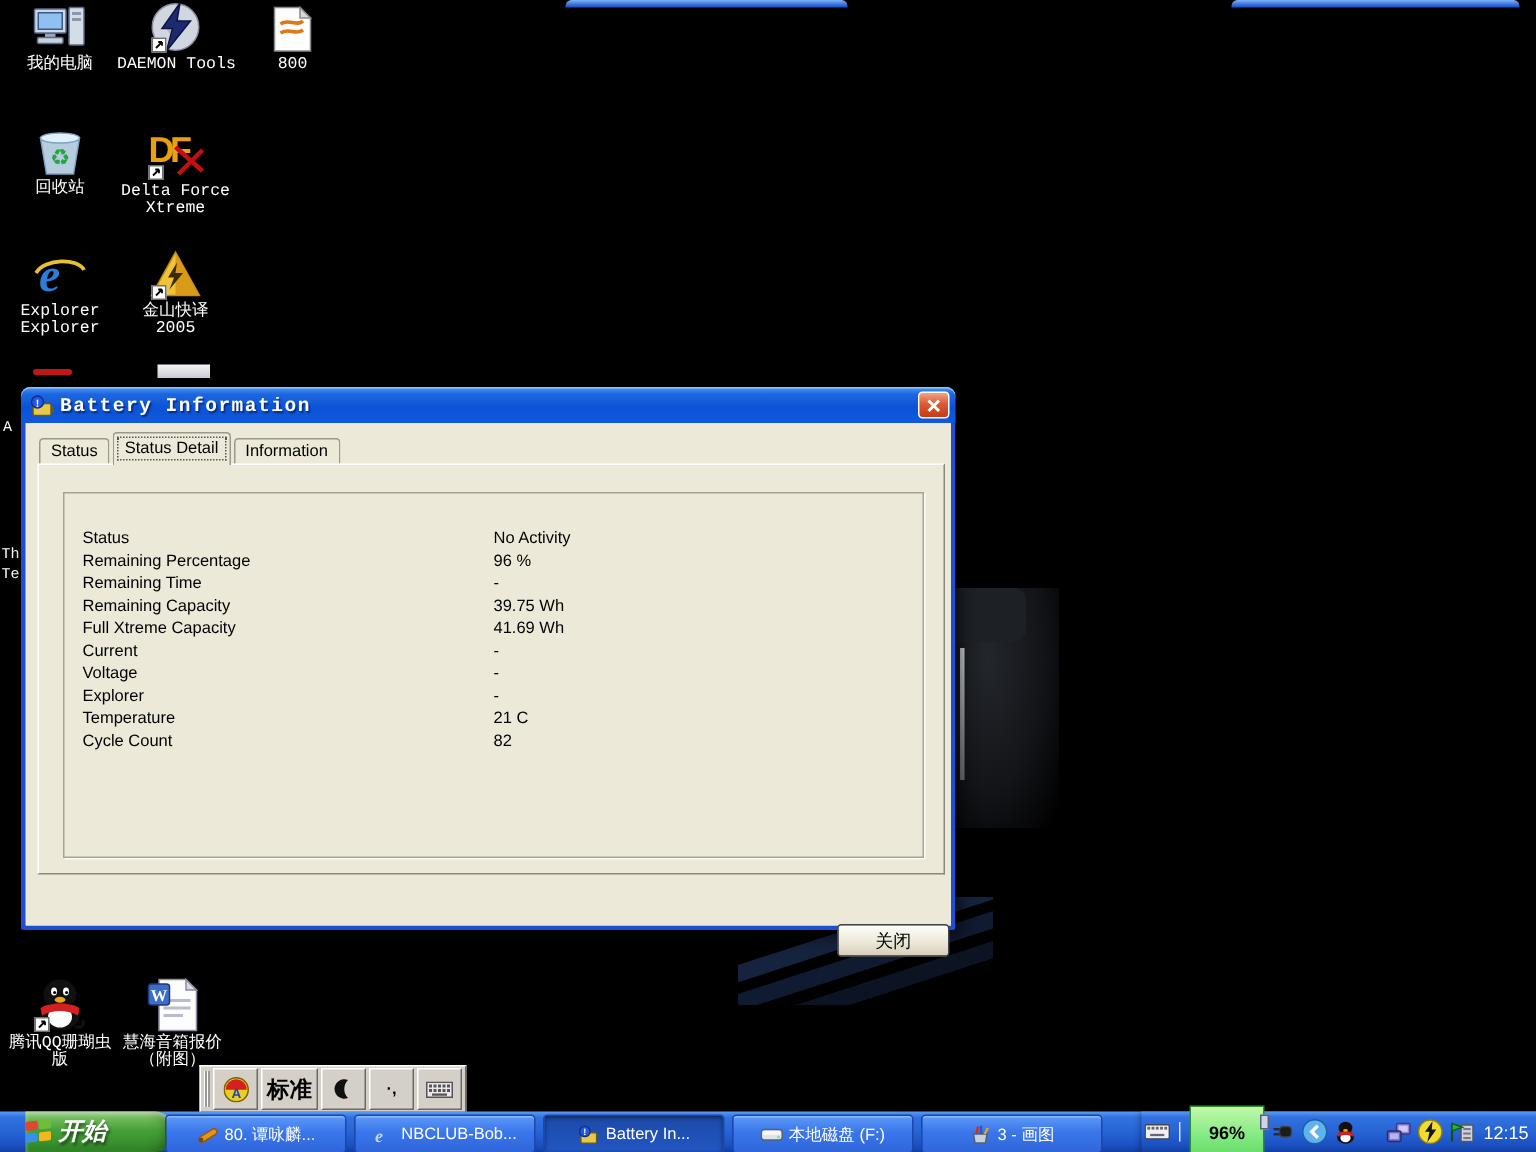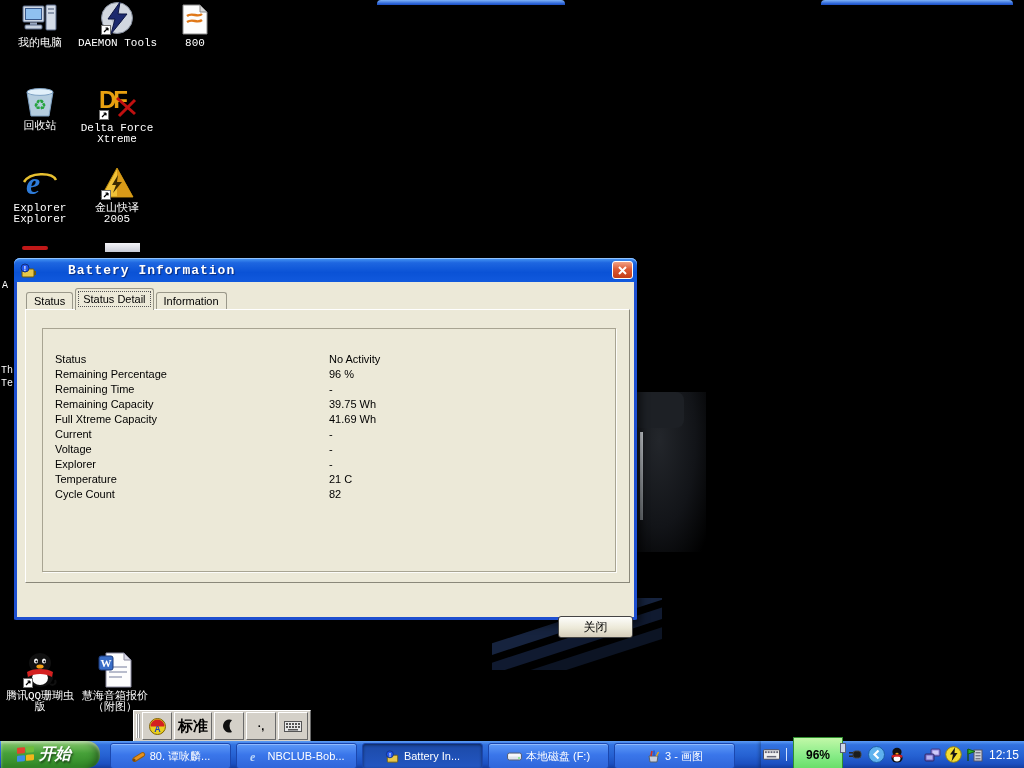--- a/index.html
+++ b/index.html
@@ -32,21 +32,21 @@
   .sc-arrow svg{display:block;}
   .frag{position:absolute;}
   .fraglbl{position:absolute;color:#fff;font-family:"Liberation Mono",monospace;font-size:10px;text-shadow:1px 1px 1px #000;}
 
   
   .dialog{position:absolute;left:14px;top:258px;width:623px;height:362px;box-sizing:border-box;
           background:#ECE9D8;border:3px solid #1E4FD0;border-top:none;border-radius:6px 6px 2px 2px;
           box-shadow:3px 4px 10px rgba(0,0,0,.65);}
   .titlebar{position:relative;height:24px;margin:0 -3px;border-radius:6px 6px 0 0;
             background:linear-gradient(180deg,#4A9BF5 0%,#1E66E0 20%,#0A52D6 60%,#1159DD 100%);
-            display:flex;align-items:center;box-shadow:inset 0 1px 0 #8FC2FF;gap:28px;}
+            display:flex;align-items:center;box-shadow:inset 0 1px 0 #8FC2FF;}
   .titleicon{width:16px;height:15px;margin:0 4px 0 6px;}
   .titletext{color:#fff;font-family:"Liberation Mono",monospace;font-weight:bold;font-size:13px;letter-spacing:1px;
              text-shadow:1px 1px 1px #0a2a7a;flex:1;}
   .xbtn{width:21px;height:18px;margin-right:4px;border-radius:3px;border:1px solid #fff;box-sizing:border-box;
         background:linear-gradient(#F2A285,#DC5A35 45%,#C33C16);display:flex;align-items:center;justify-content:center;}
   .dlgbody{position:absolute;left:0;top:24px;right:0;bottom:0;}
   .tabs{position:absolute;left:9px;top:10px;display:flex;align-items:flex-end;}
   .tab{height:17px;line-height:17px;padding:0 7px;font-size:11px;color:#000;background:#ECE9D8;
        border:1px solid #9a988a;border-bottom:none;border-radius:3px 3px 0 0;margin-right:2px;position:relative;}
   .tab.sel{height:21px;line-height:20px;margin-top:-4px;z-index:3;outline:1px dotted #555;outline-offset:-4px;}
@@ -64,24 +64,24 @@
   .imebar{position:absolute;left:133px;top:710px;height:28px;display:flex;align-items:stretch;
           background:#D4D0C8;border:1px solid;border-color:#fff #6a6a6a #6a6a6a #fff;padding:1px;}
   .imegrip{width:4px;background:repeating-linear-gradient(90deg,#fff 0 1px,#9a9a9a 1px 2px);margin:2px 1px;}
   .imebtn{min-width:22px;margin:0 1px;background:#D4D0C8;border:1px solid;border-color:#fff #6a6a6a #6a6a6a #fff;
           display:flex;align-items:center;justify-content:center;font-size:14px;color:#000;padding:0 3px;}
   .imebtn.mode{font-size:15px;font-weight:bold;font-family:"Liberation Sans",sans-serif;}
 
   
   .taskbar{position:absolute;left:0;bottom:0;width:1024px;height:27px;
            background:linear-gradient(180deg,#5C9CF5 0%,#3272E0 14%,#2561D2 55%,#1B4FC0 85%,#143E9E 100%);}
-  .startbtn{position:absolute;left:1px;top:0;width:99px;height:27px;border-radius:0 13px 13px 0;
+  .startbtn{position:absolute;left:17px;top:0;width:99px;height:27px;border-radius:0 13px 13px 0;
             background:linear-gradient(180deg,#8CCB72 0%,#47A139 45%,#338A29 90%);
             box-shadow:inset 0 2px 3px rgba(255,255,255,.45), inset -8px 0 10px -5px rgba(0,0,0,.45);
-            display:flex;align-items:center;padding-left:16px;box-sizing:border-box;}
+            display:flex;align-items:center;padding-left:0;box-sizing:border-box;}
   .startflag{width:17px;height:15px;display:grid;grid-template-columns:8px 8px;grid-gap:1px;transform:skewY(-6deg);}
   .startflag i{display:block;height:6px;border-radius:1px;}
   .startflag i:nth-child(1){background:#E1442F;}.startflag i:nth-child(2){background:#6EBE3C;}
   .startflag i:nth-child(3){background:#3B8EEA;}.startflag i:nth-child(4){background:#F3B71B;}
   .startlbl{color:#fff;font-weight:bold;font-style:italic;font-size:16px;margin-left:5px;
             text-shadow:1px 2px 2px rgba(0,0,0,.5);}
   .taskbtn{position:absolute;top:2px;height:23px;width:121px;border-radius:3px;box-sizing:border-box;
            background:linear-gradient(#5D9AF8,#3A76EA 45%,#2F66DA);border:1px solid #1B47AE;
            box-shadow:inset 0 1px 0 #8FB9FF;display:flex;align-items:center;padding:12px 4px;
            color:#fff;font-size:11px;white-space:nowrap;overflow:hidden;justify-content:center;}

